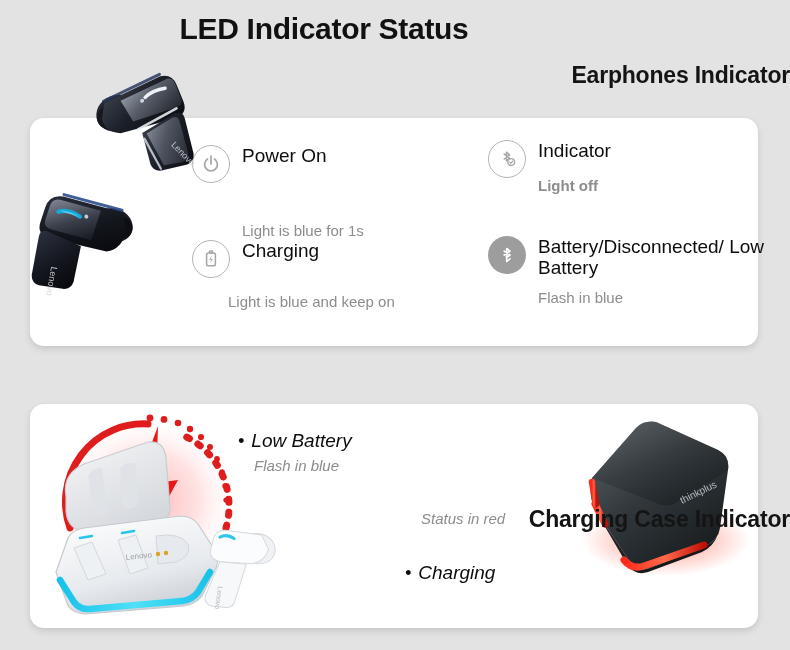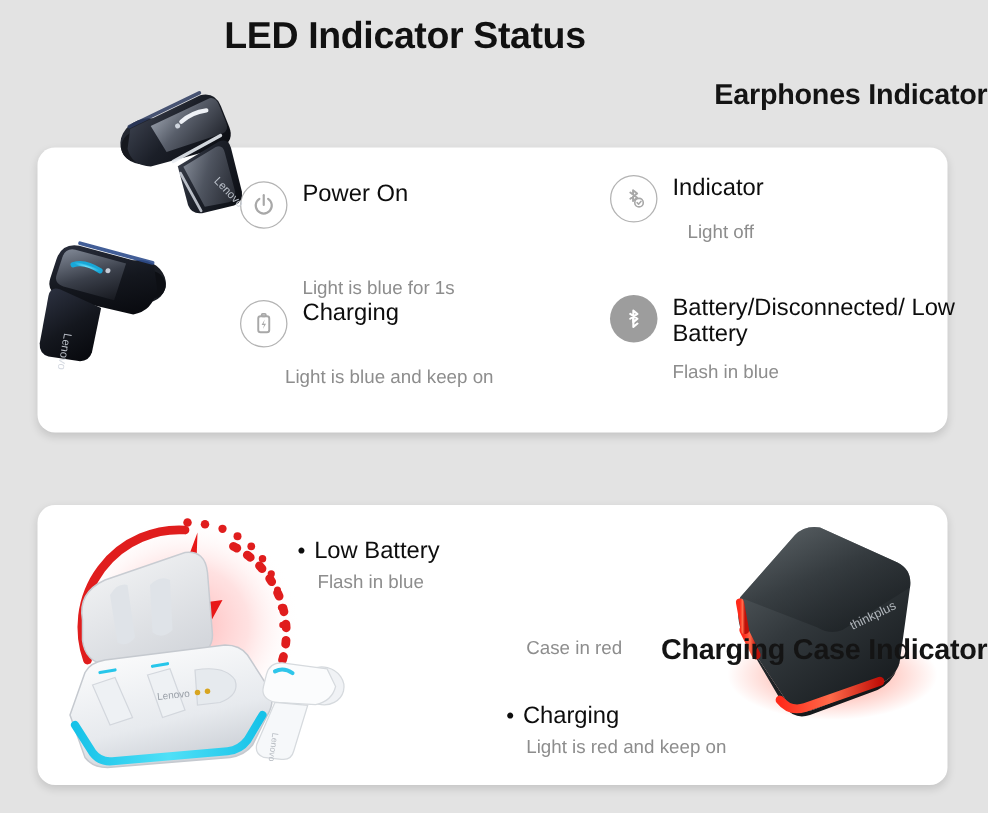--- a/index.html
+++ b/index.html
@@ -116,21 +116,21 @@
     color: #8d8d8d;
     white-space: nowrap;
   }
 
   
   #item-power     { left: 162px; top: 27px; }
   #item-power .ind-desc     { left: 50px; top: 37px; margin-top: 40px; }
   #item-charging  { left: 162px; top: 122px; }
   #item-charging .ind-desc  { left: 36px; top: 53px; }
   #item-connected { left: 458px; top: 22px; }
-  #item-connected .ind-desc { left: 62px; top: 37px; }
+  #item-connected .ind-desc { left: 50px; top: 37px; font-weight: bold; }
   #item-pairing   { left: 458px; top: 118px; }
   #item-pairing .ind-desc   { left: 50px; top: 53px; }
 
   .icon-circle {
     width: 38px;
     height: 38px;
     border-radius: 50%;
     border: 1.6px solid #b3b3b3;
     box-sizing: border-box;
     display: flex;
@@ -140,21 +140,21 @@
   .icon-circle.filled {
     background: #9d9d9d;
     border: none;
   }
 
   
   .bullets {
     position: absolute;
     z-index: 6;
   }
-  .bullet-item { position: absolute; }
+  .bullet-item { position: absolute; font-style: italic; }
   .bullet-title {
     font-size: 19px;
     font-weight: 500;
     color: #0d0d0d;
     white-space: nowrap;
   }
   .bullet-title::before {
     content: "\2022";
     margin-right: 7px;
     font-size: 18px;
@@ -437,23 +437,22 @@
   </div>
 
   <div class="bullets">
 
     <div class="bullet-item" id="bullet-low">
       <div class="bullet-title">Low Battery</div>
       <div class="bullet-desc">Flash in blue</div>
     </div>
 
     <div class="bullet-item" id="bullet-full">
-      <div class="bullet-desc">Case in red</div>
+      <div class="bullet-desc">Status in red</div>
     </div>
 
     <div class="bullet-item" id="bullet-chg">
       <div class="bullet-title">Charging</div>
-      <div class="bullet-desc">Light is red and keep on</div>
     </div>
 
   </div>
 
 </div>
 
 </body></html>

